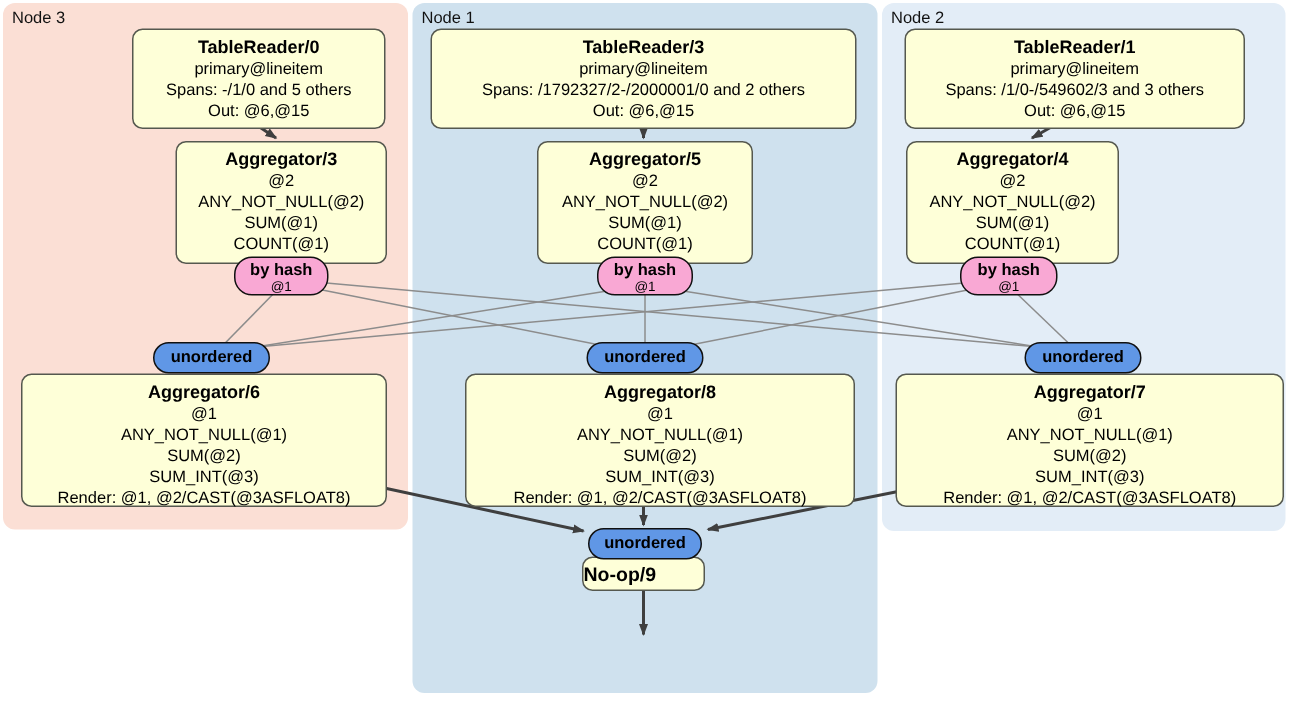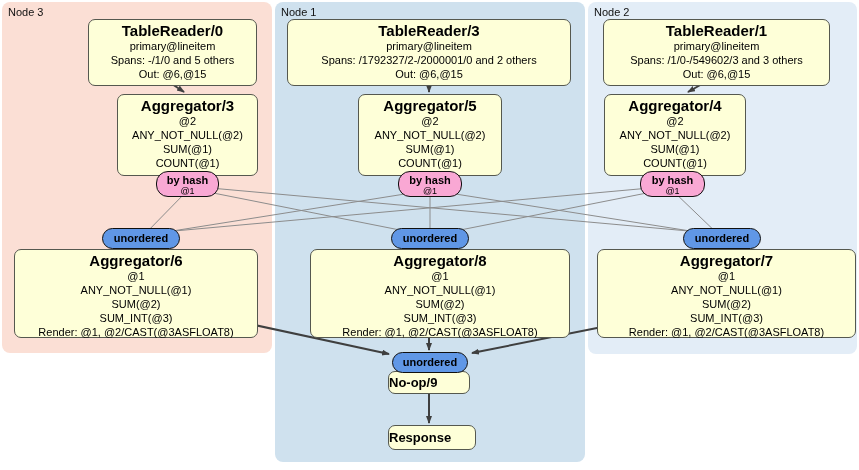--- a/index.html
+++ b/index.html
@@ -17,21 +17,21 @@
   #nl1{left:281px; top:6px;}
   #nl2{left:594px; top:6px;}
 
   svg#edges{position:absolute; left:0; top:0; z-index:1;}
 
   .box{
     position:absolute; z-index:2; box-sizing:border-box;
     background:#feffd8; border:1.6px solid #55584f; border-radius:7px;
     text-align:center; font-size:11px; line-height:14px; padding-top:3px;
   }
-  .box .title{font-weight:bold; font-size:15px; line-height:16px;}
+  .box .title{font-weight:bold; font-size:12px; line-height:16px;}
   #tr0{left:88px;  top:19px; width:169px; height:67px;}
   #ag3{left:117px; top:94px; width:141px; height:82px;}
   #tr2{left:287px; top:19px; width:284px; height:67px;}
   #ag5{left:358px; top:94px; width:144px; height:82px;}
   #tr1{left:603px; top:19px; width:227px; height:67px;}
   #ag4{left:604px; top:94px; width:142px; height:82px;}
   #ag6{left:14px;  top:249px; width:244px; height:89px;}
   #ag8{left:310px; top:249px; width:260px; height:89px;}
   #ag7{left:597px; top:249px; width:259px; height:89px;}
 
@@ -177,15 +177,14 @@
     <div class="title">Aggregator/7</div>
     <div>@1</div>
     <div>ANY_NOT_NULL(@1)</div>
     <div>SUM(@2)</div>
     <div>SUM_INT(@3)</div>
     <div>Render: @1, @2/CAST(@3ASFLOAT8)</div>
   </div>
 
   <div class="pill sync" id="sf">unordered</div>
   <div class="endbox" id="noop">No-op/9</div>
-  <div class="endbox" id="resp">Response</div>
 
 </div>
 
 </body></html>

